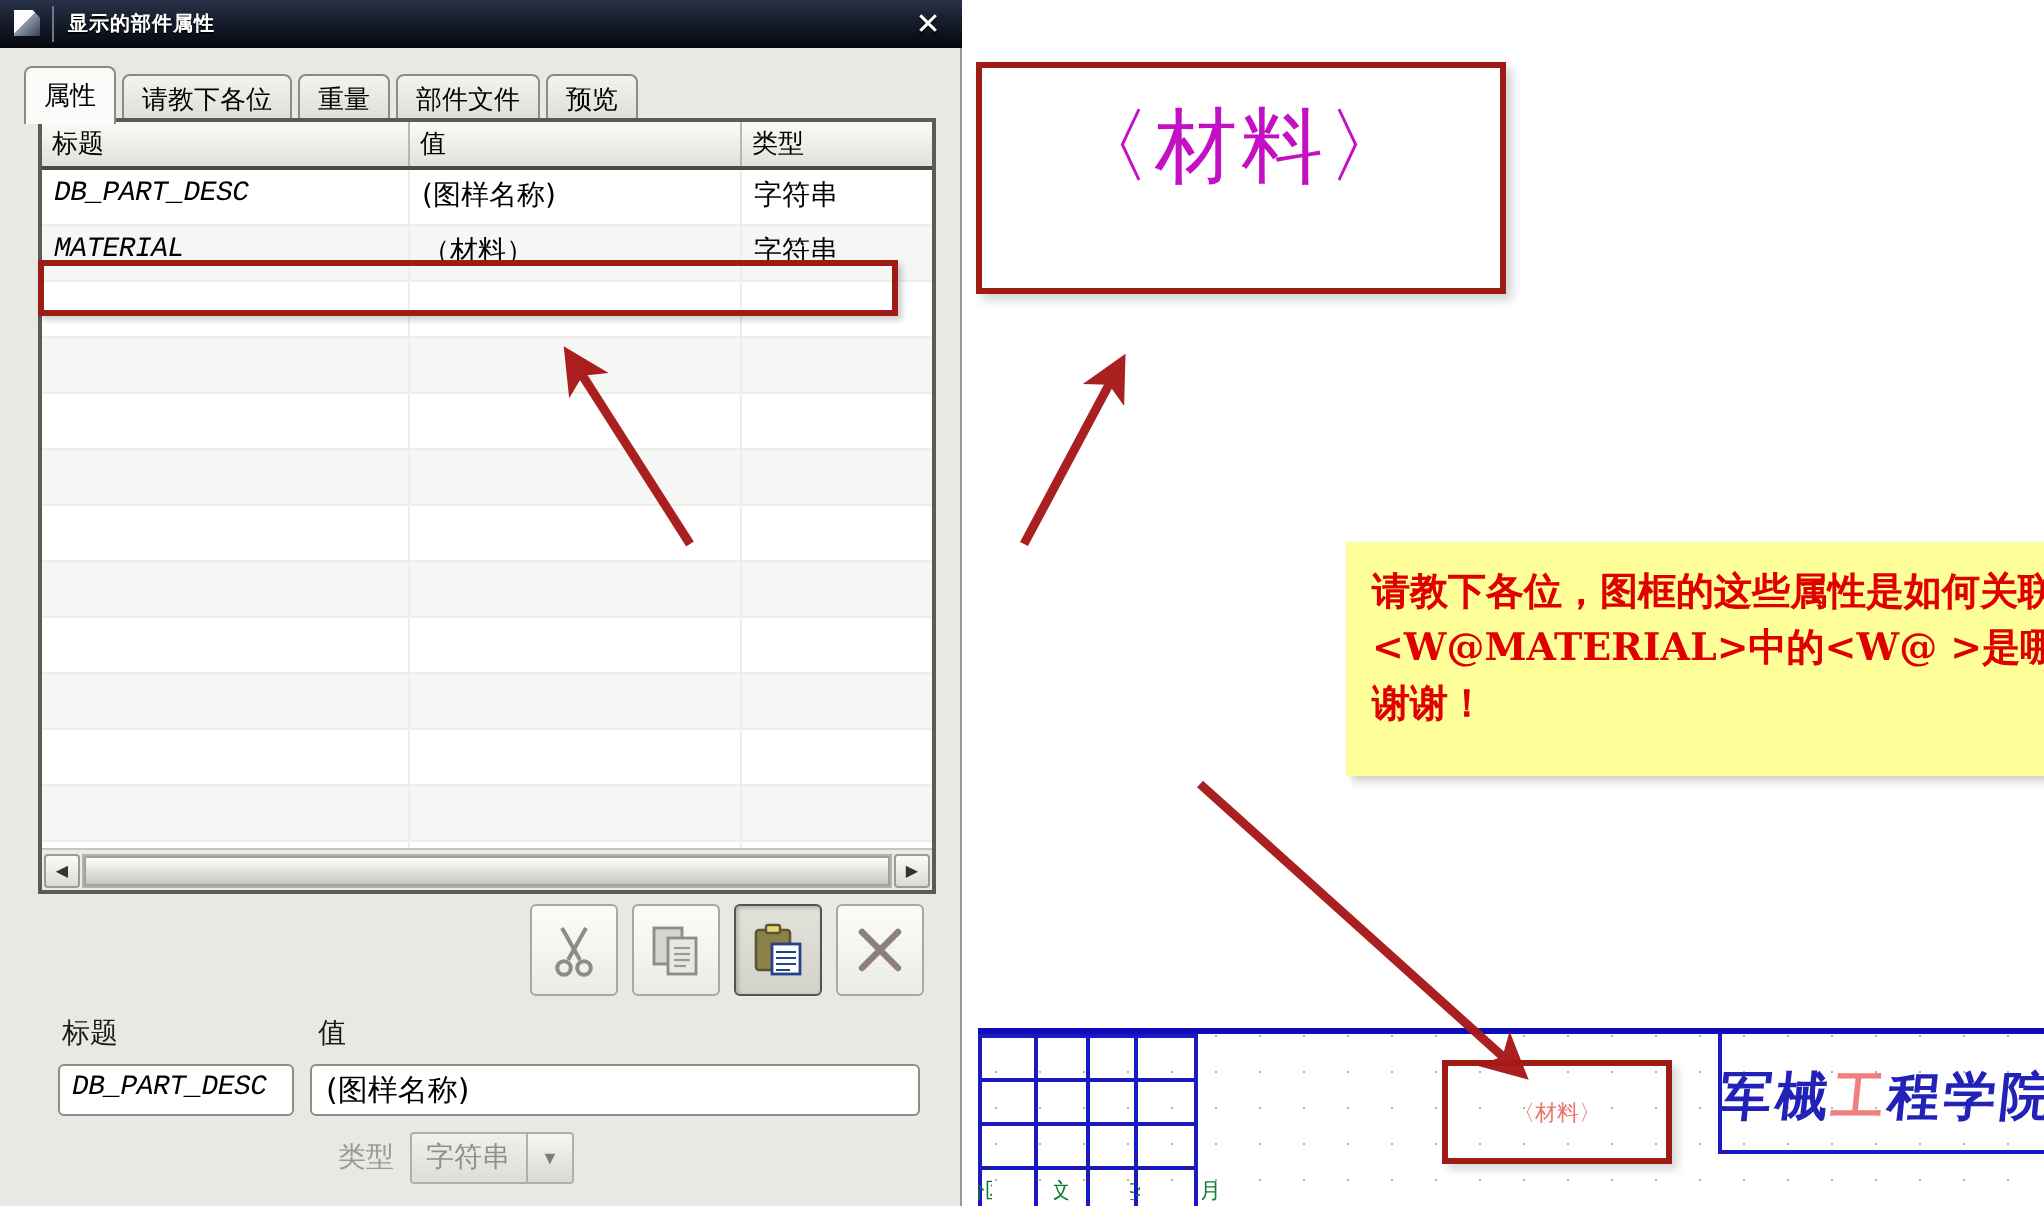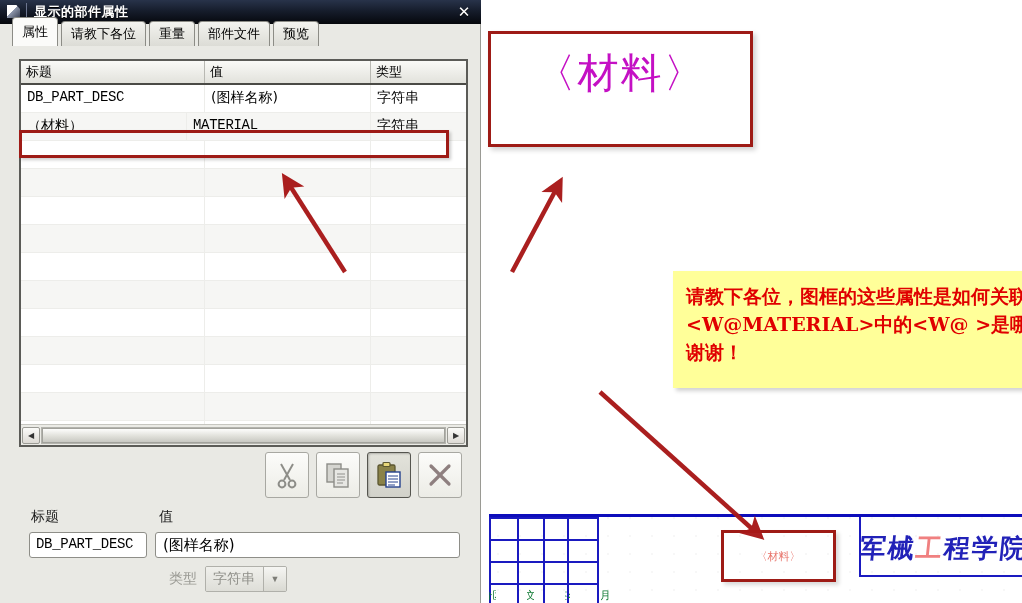--- a/index.html
+++ b/index.html
@@ -26,33 +26,33 @@
   }
   #titlebar .tb-icon .glyph{
     position:absolute;left:7px;top:5px;width:13px;height:13px;
     background:linear-gradient(135deg,#ffffff 0%,#ffffff 45%,#8d96aa 46%,#3a4154 100%);
     clip-path:polygon(0% 0%,72% 0%,100% 30%,100% 100%,0% 100%);
   }
   #titlebar .tb-sep{
     width:1px;height:18px;background:#6d7690;flex:0 0 auto;margin-right:7px;
   }
   #titlebar .tb-title{
-    color:#ffffff;font-size:13px;font-weight:bold;letter-spacing:.5px;
+    color:#ffffff;font-size:10px;font-weight:bold;letter-spacing:.5px;
     text-shadow:0 1px 0 #000;white-space:nowrap;
   }
   #titlebar .tb-spacer{flex:1 1 auto;}
   #titlebar .tb-close{
     width:34px;height:24px;color:#ffffff;font-size:15px;font-weight:bold;
     display:flex;align-items:center;justify-content:center;cursor:pointer;
     text-shadow:0 1px 1px #000;
   }
 
   
   #tabstrip{
-    position:absolute;left:12px;top:16px;width:455px;height:30px;
+    position:absolute;left:12px;top:32px;width:455px;height:30px;
     display:flex;align-items:flex-end;gap:3px;
   }
   .tab{
     height:25px;min-width:36px;padding:0 9px;
     display:flex;align-items:center;justify-content:center;
     font-size:13px;color:#000;white-space:nowrap;cursor:pointer;
     border:1px solid #8c8c86;border-bottom:none;
     border-radius:4px 4px 0 0;
     background:linear-gradient(180deg,#f3f3ef 0%,#dcdcd6 100%);
     box-sizing:border-box;
@@ -83,21 +83,21 @@
   #listbody{position:relative;}
   .lrow{display:flex;height:27px;border-bottom:1px solid #ededea;}
   .lrow:nth-child(even){background:#f6f6f4;}
   .lrow:nth-child(odd){background:#ffffff;}
   .lrow .lc{
     font-size:14px;color:#000;padding:4px 0 0 6px;box-sizing:border-box;
     border-right:1px solid #ededea;white-space:nowrap;overflow:hidden;
   }
   .lrow .lc.col3{border-right:none;}
   .cjk{font-family:"DejaVu Sans","Liberation Sans",sans-serif;}
-  .mono{font-family:"Liberation Mono","DejaVu Sans Mono",monospace;letter-spacing:-.3px;}
+  .mono{font-family:"Liberation Mono","DejaVu Sans Mono",monospace;letter-spacing:-.3px;font-style:italic;}
 
   
   #hscroll{
     position:absolute;left:0;bottom:0;width:445px;height:20px;
     background:#ebebe6;border-top:1px solid #c6c6c0;display:flex;align-items:center;
   }
   .sb-arrow{
     width:18px;height:17px;margin:0 1px;
     background:linear-gradient(180deg,#fbfbf9,#dddad4);
     border:1px solid #9b9b95;border-radius:2px;
@@ -278,22 +278,22 @@
       <div class="hc col2 cjk">值</div>
       <div class="hc col3 cjk">类型</div>
     </div>
     <div id="listbody">
       <div class="lrow">
         <div class="lc col1 mono">DB_PART_DESC</div>
         <div class="lc col2 cjk">(图样名称)</div>
         <div class="lc col3 cjk">字符串</div>
       </div>
       <div class="lrow">
+        <div class="lc col1 mono">MATERIAL</div>
         <div class="lc col2 cjk">（材料）</div>
-        <div class="lc col1 mono">MATERIAL</div>
         <div class="lc col3 cjk">字符串</div>
       </div>
       <div class="lrow">
           <div class="lc col1"></div>
           <div class="lc col2"></div>
           <div class="lc col3"></div>
         </div>
       <div class="lrow">
           <div class="lc col1"></div>
           <div class="lc col2"></div>

